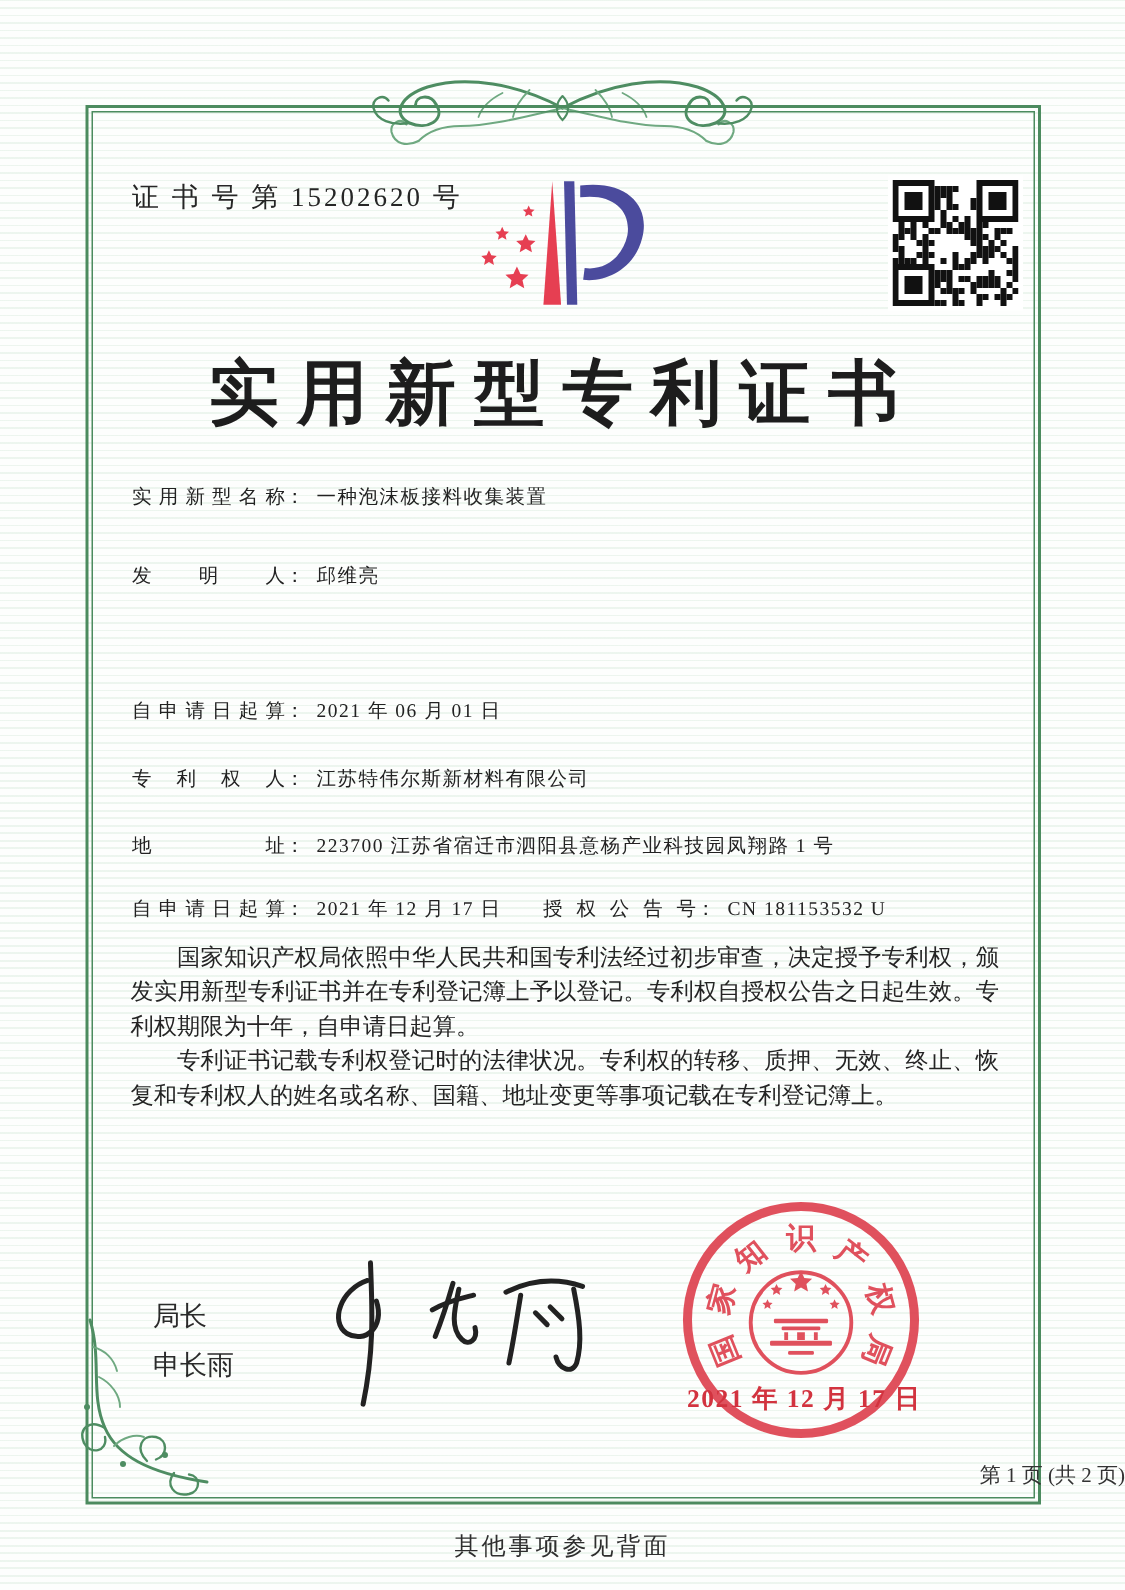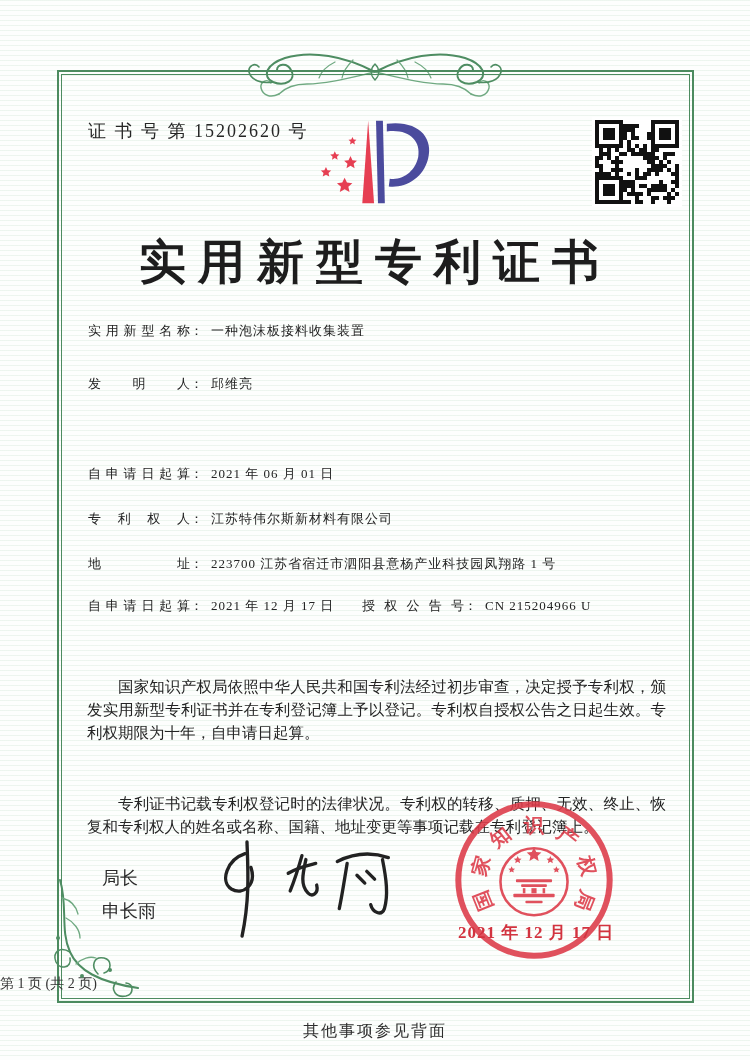--- a/index.html
+++ b/index.html
@@ -41,33 +41,33 @@
     display:inline-block;width:102px;text-align:justify;text-align-last:justify;
     vertical-align:bottom;
   }
   .colon{display:inline-block;margin-right:8px;}
   .fvalue{letter-spacing:1px;}
   .grant-pair2{position:absolute;left:274px;top:0;}
   .paras{
     position:absolute;left:87px;top:627px;width:579px;
     font-size:15.5px;line-height:23px;text-align:justify;color:#242424;
   }
-  .paras p{text-indent:2em;margin-top:48px;}
+  .paras p{text-indent:2em;}
   .signer{
     position:absolute;left:102px;top:863px;
     font-family:Liberation Mono, monospace;font-size:18px;line-height:33px;color:#2a2a2a;
   }
   .signature{position:absolute;left:200px;top:834px;width:200px;height:108px;}
   .seal{position:absolute;left:448px;top:794px;width:172px;height:172px;opacity:0.88;}
   .seal-date{
     position:absolute;left:458px;top:921px;font-size:17px;letter-spacing:1px;
     color:#d2333f;font-weight:600;
   }
   .page-info{
-    position:absolute;left:0;top:975px;width:100%;text-align:left;font-size:14px;color:#333;
+    position:absolute;left:0;top:975px;width:100%;text-align:right;font-size:14px;color:#333;
   }
   .back-note{
     position:absolute;left:0;top:1021px;width:100%;text-align:center;
     font-size:16px;letter-spacing:2px;color:#2e2e2e;
   }
   .ornament-top{position:absolute;left:215px;top:38px;width:320px;height:64px;}
   .corner-flourish{position:absolute;left:46px;top:878px;width:100px;height:130px;}
   svg{display:block;}
 </style>
 </head>
@@ -279,21 +279,21 @@
   </div>
   <div class="field-row" style="top:510px">
     <span class="flabel">专利权人</span><span class="colon">：</span><span class="fvalue">江苏特伟尔斯新材料有限公司</span>
   </div>
   <div class="field-row" style="top:555px">
     <span class="flabel">地址</span><span class="colon">：</span><span class="fvalue">223700 江苏省宿迁市泗阳县意杨产业科技园凤翔路 1 号</span>
   </div>
   <div class="field-row" style="top:597px">
     <span class="flabel">自申请日起算</span><span class="colon">：</span><span class="fvalue">2021 年 12 月 17 日</span>
     <span class="grant-pair2">
-      <span class="flabel">授权公告号</span><span class="colon">：</span><span class="fvalue">CN 215204966 U</span>
+      <span class="flabel">授权公告号</span><span class="colon">：</span><span class="fvalue">CN 181153532 U</span>
     </span>
   </div>
 
   <div class="paras">
     <p>国家知识产权局依照中华人民共和国专利法经过初步审查，决定授予专利权，颁发实用新型专利证书并在专利登记簿上予以登记。专利权自授权公告之日起生效。专利权期限为十年，自申请日起算。</p>
     <p>专利证书记载专利权登记时的法律状况。专利权的转移、质押、无效、终止、恢复和专利权人的姓名或名称、国籍、地址变更等事项记载在专利登记簿上。</p>
   </div>
 
   <div class="signer">
     <div>局长</div>

